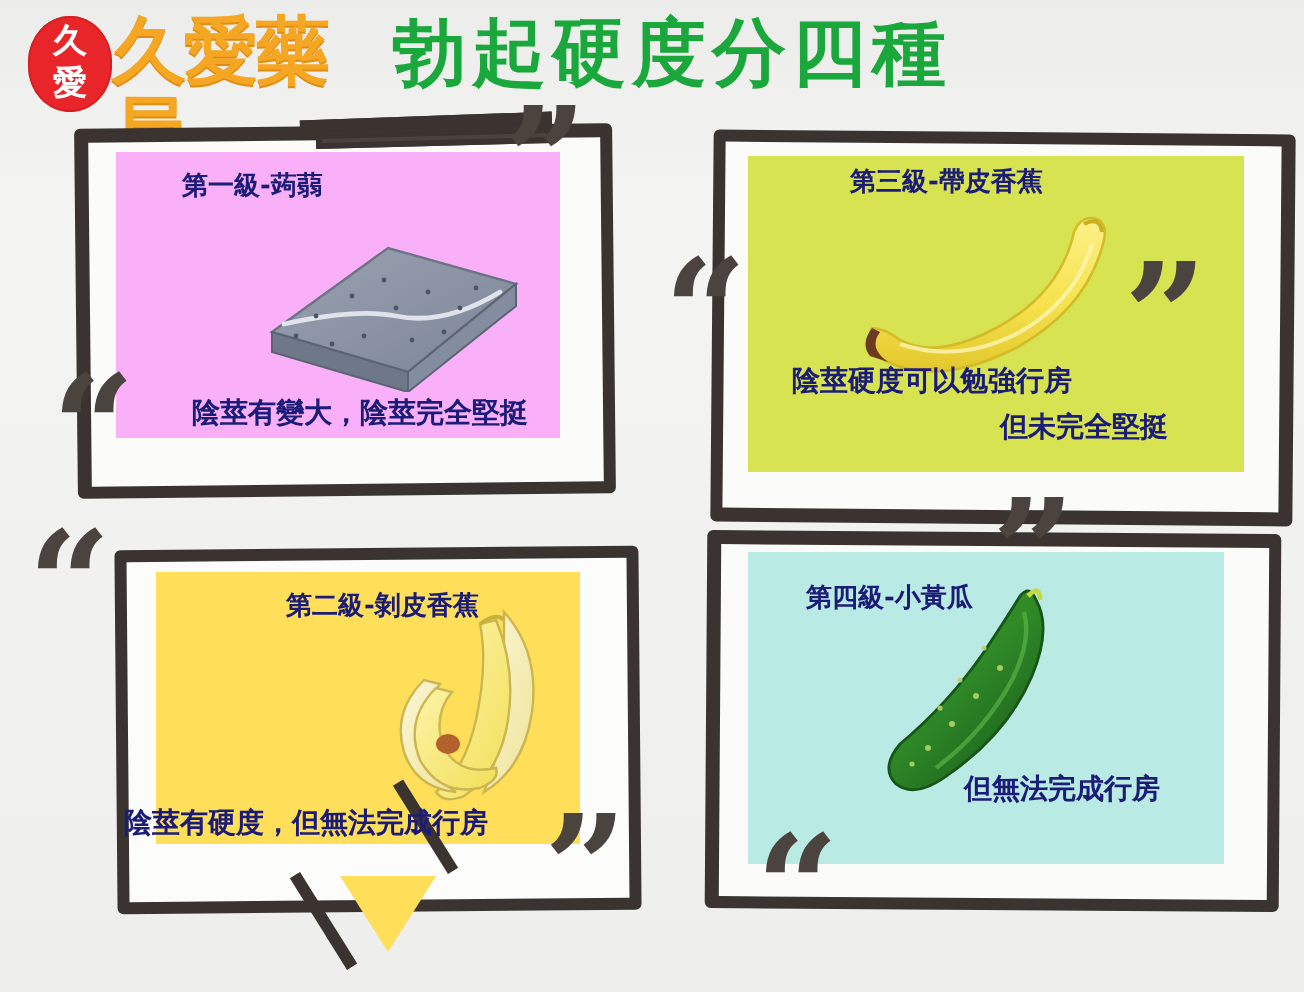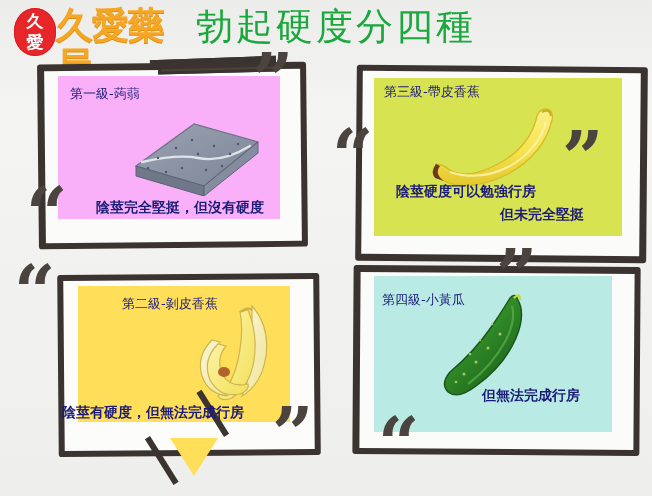--- a/index.html
+++ b/index.html
@@ -23,29 +23,29 @@
              line-height:1;font-size:17px;}
   .seal .s1{padding-top:5px;}
   .seal .s2{padding-top:4px;}
   .brand{position:absolute;left:48px;top:0px;font-size:37px;line-height:40px;
          font-weight:bold;color:#f5a623;letter-spacing:-1px;
          text-shadow:0 1px 0 #e08c10;}
   .url{position:absolute;left:54px;top:38px;font-size:16px;line-height:16px;
        font-weight:bold;color:#e8262a;letter-spacing:-0.5px;
        font-family:"DejaVu Sans Mono","Liberation Mono",monospace;}
   .maintitle{position:absolute;left:196px;top:4px;font-size:37px;line-height:46px;
-       font-weight:normal;color:#1aa83c;letter-spacing:3px;}
+       font-weight:bold;color:#1aa83c;letter-spacing:3px;}
 
   
   .panel{position:absolute;}
   .fill{position:absolute;}
   .frame{position:absolute;border-style:solid;border-color:#3a332f;}
 
-  .ptitle{position:absolute;font-weight:normal;color:#1b1b78;
-          font-size:13px;line-height:15px;letter-spacing:0px;white-space:nowrap;}
+  .ptitle{position:absolute;font-weight:bold;color:#1b1b78;
+          font-size:13px;line-height:15px;letter-spacing:0px;white-space:nowrap;margin-left:21px;}
   .pcap{position:absolute;font-weight:bold;color:#1b1b78;
         font-size:14px;line-height:19px;letter-spacing:0px;white-space:nowrap;}
 
   
   .quote{position:absolute;color:#4b433e;font-weight:bold;
          font-family:"DejaVu Serif","Liberation Serif",serif;
          line-height:1;user-select:none;}
 
   
   #p1 .fill{left:58px;top:76px;width:222px;height:143px;background:#f9b0f9;}
@@ -123,21 +123,21 @@
         <circle cx="88" cy="60" r="1.2"></circle>
           <circle cx="48" cy="62" r="1.2"></circle>
         <circle cx="104" cy="56" r="1.2"></circle>
           <circle cx="30" cy="58" r="1.2"></circle>
         <circle cx="120" cy="34" r="1.2"></circle>
           <circle cx="80" cy="44" r="1.2"></circle>
       </g>
     </svg>
 
     <div class="ptitle" style="left: 70px; top: 86px; color: rgb(27, 27, 120);">第一級-蒟蒻</div>
-    <div class="pcap" style="left: 96px; top: 198px; color: rgb(27, 27, 120);">陰莖完全堅挺，但沒有硬度</div>
+    <div class="pcap" style="left: 96px; top: 198px; color: rgb(27, 27, 120);">陰莖有變大，陰莖完全堅挺</div>
 
     <div class="quote" style="left: 252px; top: 44px; font-size: 72px; color: rgb(75, 67, 62);">”</div>
     <div class="quote" style="left: 26px; top: 178px; font-size: 72px; color: rgb(75, 67, 62);">“</div>
   </div>
 
   <div class="panel" id="p3">
     <div class="frame f-out" style="border-color: rgb(58, 51, 47);"></div>
     <div class="fill" style="background: rgb(216, 227, 81);"></div>
 
     <svg class="sq-art" style="left:420px;top:104px;" width="150" height="88" viewBox="0 0 150 88">
@@ -148,21 +148,21 @@
           <stop offset="1" stop-color="#e3c72c"></stop>
         </linearGradient>
       </defs>
       <path d="M16 60 Q12 70 22 76 Q48 90 88 70 Q124 50 132 16 Q134 6 126 5 Q118 5 116 16
                Q108 44 78 60 Q48 76 30 66 Q22 60 16 60 Z" fill="url(#bg1)" stroke="#d4bb28" stroke-width="1.3"></path>
       <path d="M16 60 Q10 68 15 74 L24 77 Q14 70 20 62 Z" fill="#6b3a20"></path>
       <path d="M122 8 Q130 4 131 12" fill="none" stroke="#c9ae22" stroke-width="2"></path>
       <path d="M30 68 Q60 78 90 62 Q118 46 126 18" fill="none" stroke="#fbf5b4" stroke-width="2" opacity="0.8"></path>
     </svg>
 
-    <div class="ptitle" style="left: 384px; top: 84px; color: rgb(27, 27, 120);">第三級-帶皮香蕉</div>
+    <div class="ptitle" style="left: 404px; top: 84px; color: rgb(27, 27, 120);">第三級-帶皮香蕉</div>
     <div class="pcap" style="left: 396px; top: 182px; color: rgb(27, 27, 120);">陰莖硬度可以勉強行房</div>
     <div class="pcap" style="left: 500px; top: 205px; color: rgb(27, 27, 120);">但未完全堅挺</div>
 
     <div class="quote" style="left: 332px; top: 120px; font-size: 72px; color: rgb(75, 67, 62);">“</div>
     <div class="quote" style="left: 562px; top: 122px; font-size: 72px; color: rgb(75, 67, 62);">”</div>
   </div>
 
   <div class="panel" id="p2">
     <div class="frame f-out" style="border-color: rgb(58, 51, 47);"></div>
     <div class="fill" style="background: rgb(255, 222, 89);"></div>

